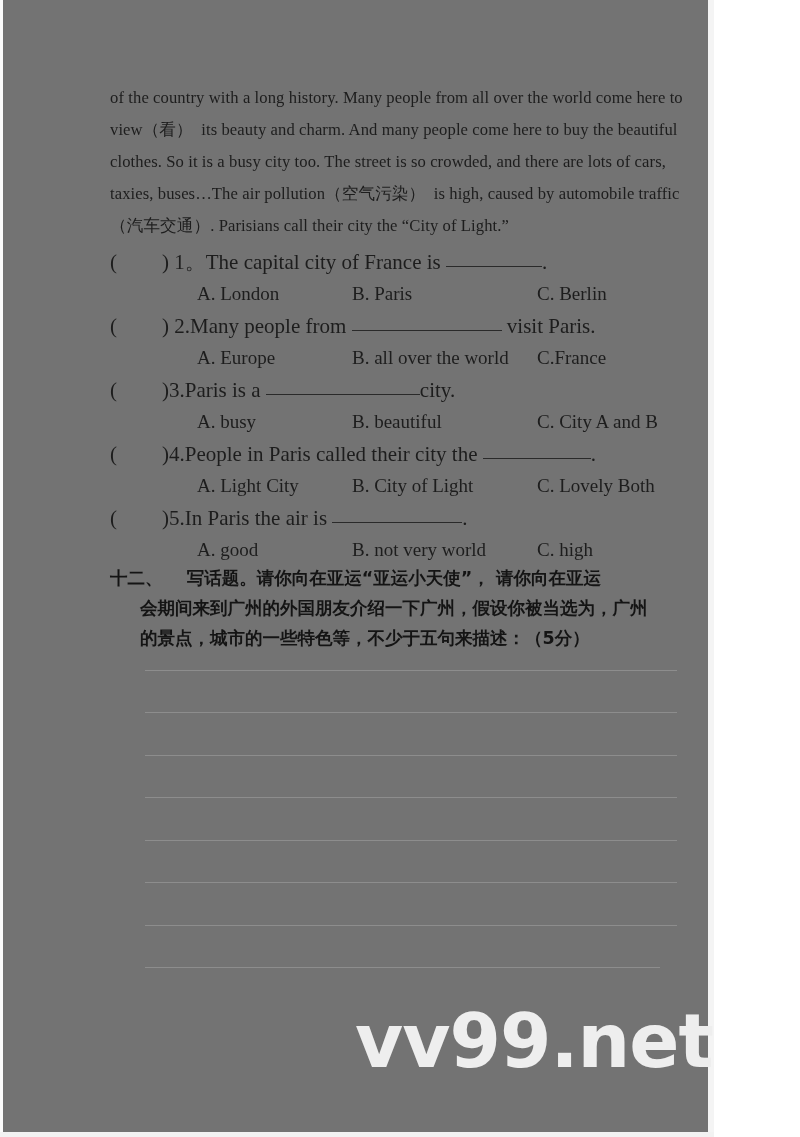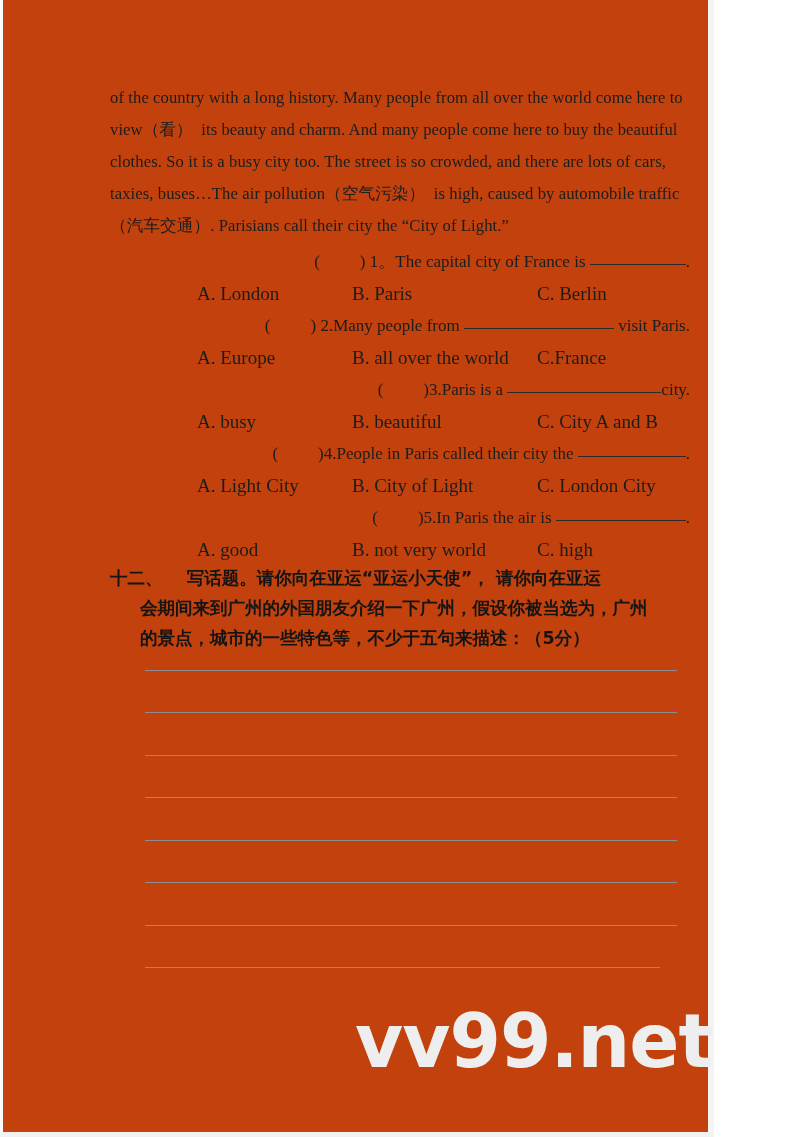--- a/index.html
+++ b/index.html
@@ -5,21 +5,21 @@
 <style>
   html, body {
     margin: 0;
     padding: 0;
     background: #ffffff;
   }
   .page {
     position: relative;
     width: 714px;
     height: 1137px;
-    background: #c2410c;
+    background: #737373;
     overflow: hidden;
     font-family: "Liberation Serif", "DejaVu Serif", serif;
     color: #1d1d1d;
     box-sizing: border-box;
   }
   
   .scan-edge-left {
     position: absolute;
     left: 0; top: 0;
     width: 3px; height: 1137px;
@@ -54,25 +54,24 @@
 
   
   .questions {
     position: absolute;
     left: 110px;
     top: 246px;
     width: 580px;
   }
   .q-block { margin-bottom: 0px; }
   .q-stem {
-    font-size: 17px;
+    font-size: 21px;
     line-height: 32px;
     white-space: pre;
     position: relative;
-    text-align: right;
   }
   .paren-open { display: inline-block; width: 12px; }
   .paren-gap  { display: inline-block; width: 40px; }
   .blank {
     display: inline-block;
     border-bottom: 1.6px solid #2a2a2a;
     vertical-align: 2px;
     height: 13px;
   }
   .q-options {
@@ -180,21 +179,21 @@
         <span class="opt opt-b">B. beautiful</span>
         <span class="opt opt-c">C. City A and B</span>
       </div>
     </div>
 
     <div class="q-block">
       <div class="q-stem"><span class="paren-open">(</span><span class="paren-gap"></span><span>)</span><span>4.</span><span>People in Paris called their city the </span><span class="blank" style="width:108px"></span><span>.</span></div>
       <div class="q-options">
         <span class="opt opt-a">A. Light City</span>
         <span class="opt opt-b">B. City of Light</span>
-        <span class="opt opt-c">C. London City</span>
+        <span class="opt opt-c">C. Lovely Both</span>
       </div>
     </div>
 
     <div class="q-block">
       <div class="q-stem"><span class="paren-open">(</span><span class="paren-gap"></span><span>)</span><span>5.</span><span>In Paris the air is </span><span class="blank" style="width:130px"></span><span>.</span></div>
       <div class="q-options">
         <span class="opt opt-a">A. good</span>
         <span class="opt opt-b">B. not very world</span>
         <span class="opt opt-c">C. high</span>
       </div>

